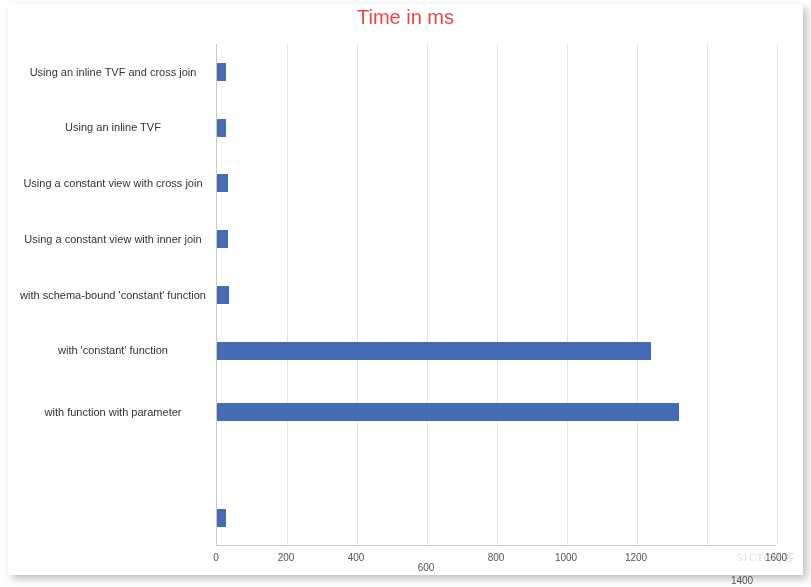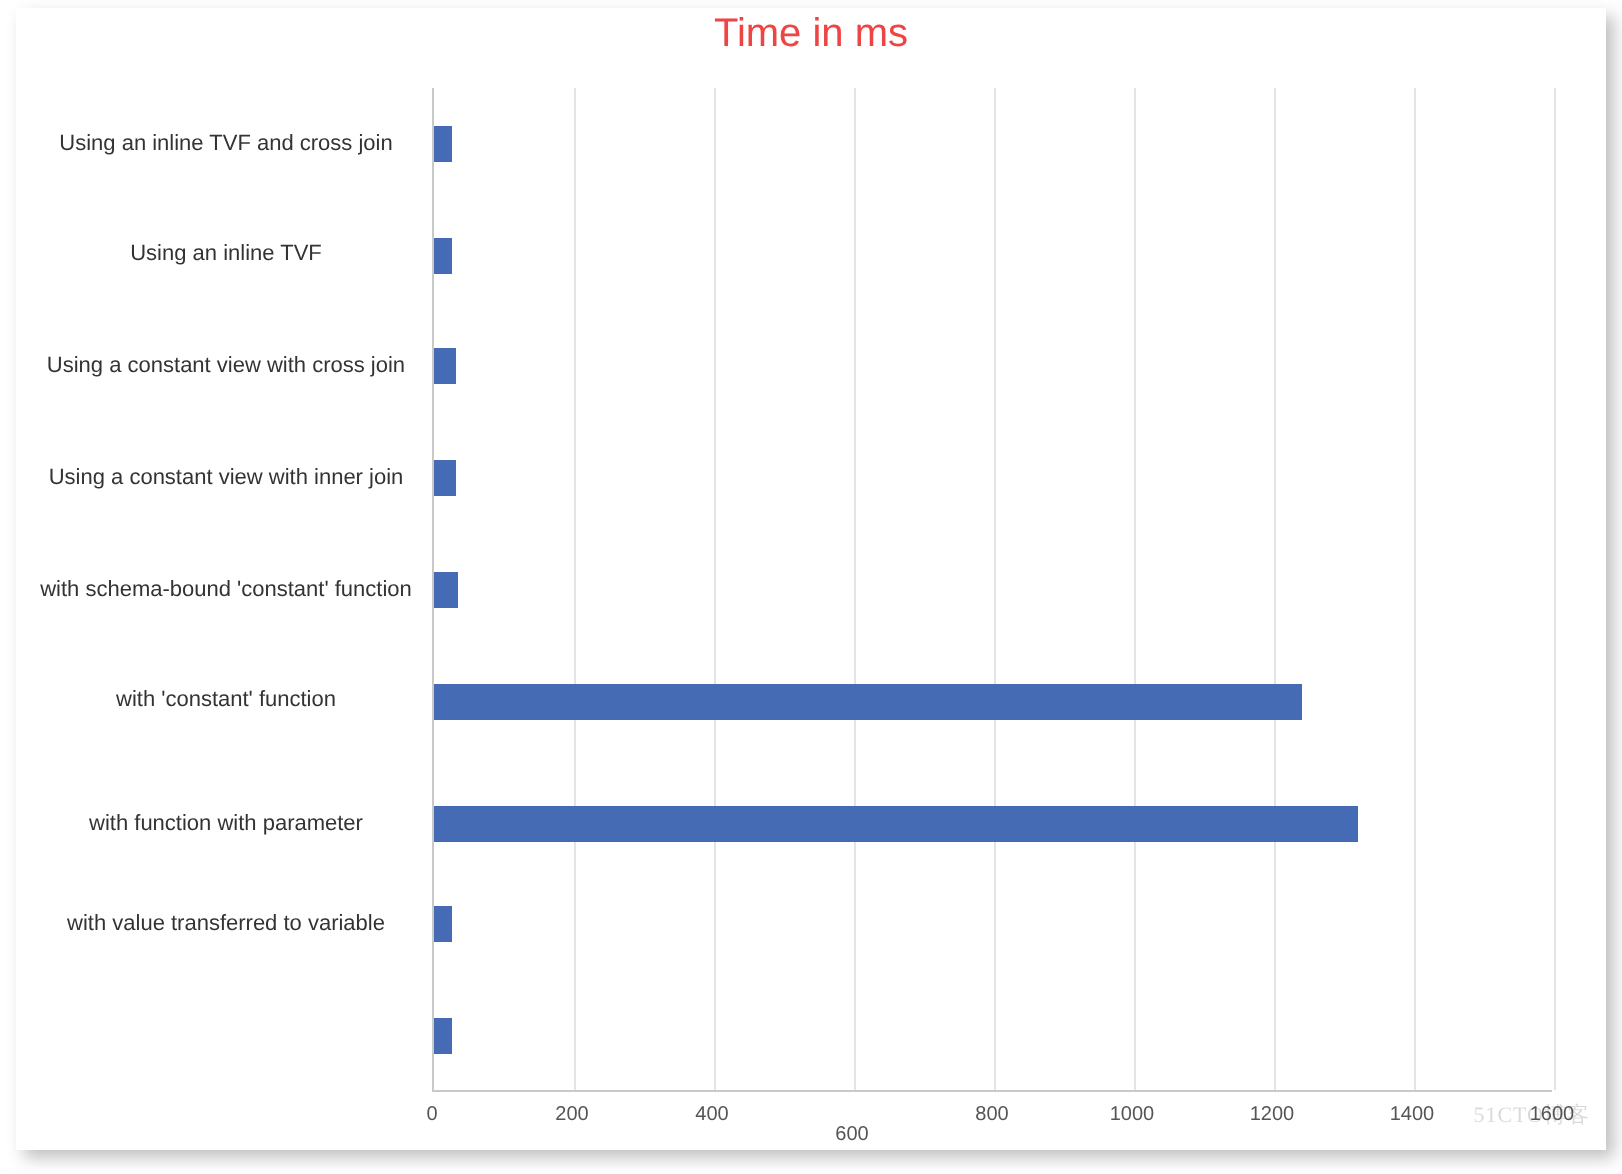--- a/index.html
+++ b/index.html
@@ -129,32 +129,28 @@
         <div class="bar" style="width: 12.25px; background: rgb(68, 107, 179);"></div>
       </div>
       <div class="row" style="top: 278.889px; height: 55.7778px;">
         <div class="cat-label">with 'constant' function</div>
         <div class="bar" style="width: 434px; background: rgb(68, 107, 179);"></div>
       </div>
       <div class="row" style="top: 340px; height: 55.7778px;">
         <div class="cat-label">with function with parameter</div>
         <div class="bar" style="width: 462px; background: rgb(68, 107, 179);"></div>
       </div>
-      <div class="row" style="top: 390.444px; height: 55.7778px;">
-        <div class="cat-label">with value transferred to variable</div>
-        <div class="bar" style="width: 8.75px; background: rgb(68, 107, 179);"></div>
-      </div>
       <div class="row" style="top: 446.222px; height: 55.7778px;">
         <div class="bar" style="width: 8.75px; background: rgb(68, 107, 179);"></div>
       </div>
     </div>
 
   <div class="watermark">51CTO博客</div>
 <div class="tick-label" style="left: 208px;">0</div>
     <div class="tick-label" style="left: 278px;">200</div>
     <div class="tick-label" style="left: 348px;">400</div>
     <div class="tick-label" style="left: 418px; margin-top: 10px;">600</div>
     <div class="tick-label" style="left: 488px;">800</div>
     <div class="tick-label" style="left: 558px;">1000</div>
     <div class="tick-label" style="left: 628px; text-align: center;">1200</div>
-    <div class="tick-label" style="left: 698px;">1400</div>
+    <div class="tick-label" style="left: 734px; margin-top: 23px;">1400</div>
     <div class="tick-label" style="left: 768px;">1600</div>
   </div>
 
 </body></html>

